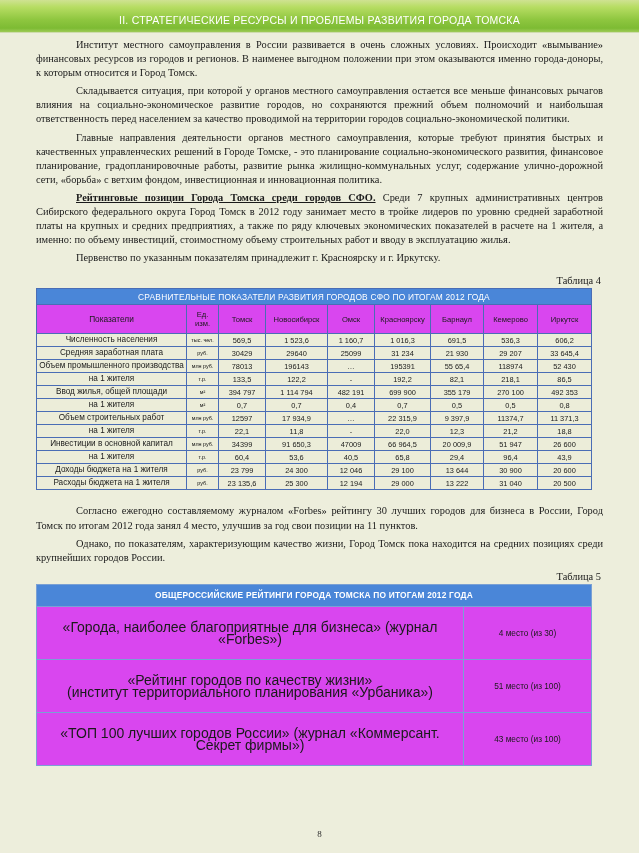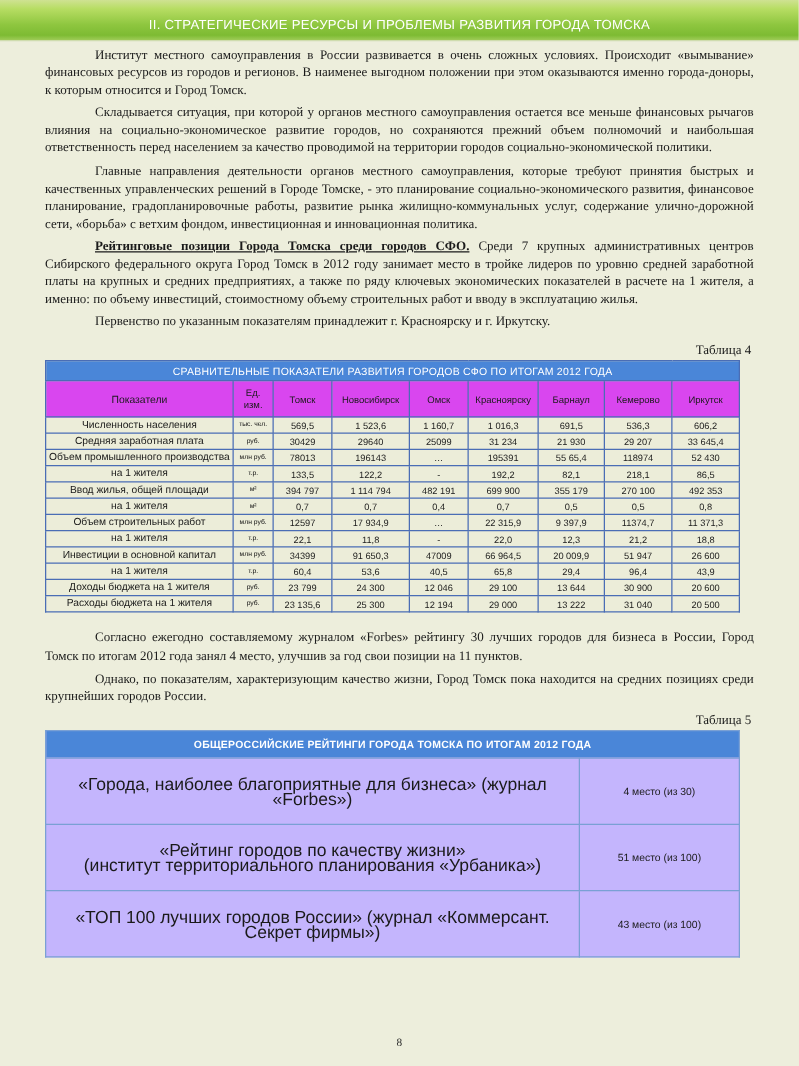--- a/index.html
+++ b/index.html
@@ -126,21 +126,21 @@
   td.num-cell {
     text-align: center;
     font-size: 7.4px;
   }
 
   
   table.grid2 {
     border-collapse: collapse;
     width: 555px;
     table-layout: fixed;
-    background: #c4b5fd;
+    background: #d946ef;
     font-family: "Liberation Sans", "DejaVu Sans", sans-serif;
   }
   table.grid2 td {
     border: 1px solid #7aa0d4;
     padding: 4px 6px;
     vertical-align: middle;
   }
   .r5-name {
     text-align: center;
     font-size: 14px;

